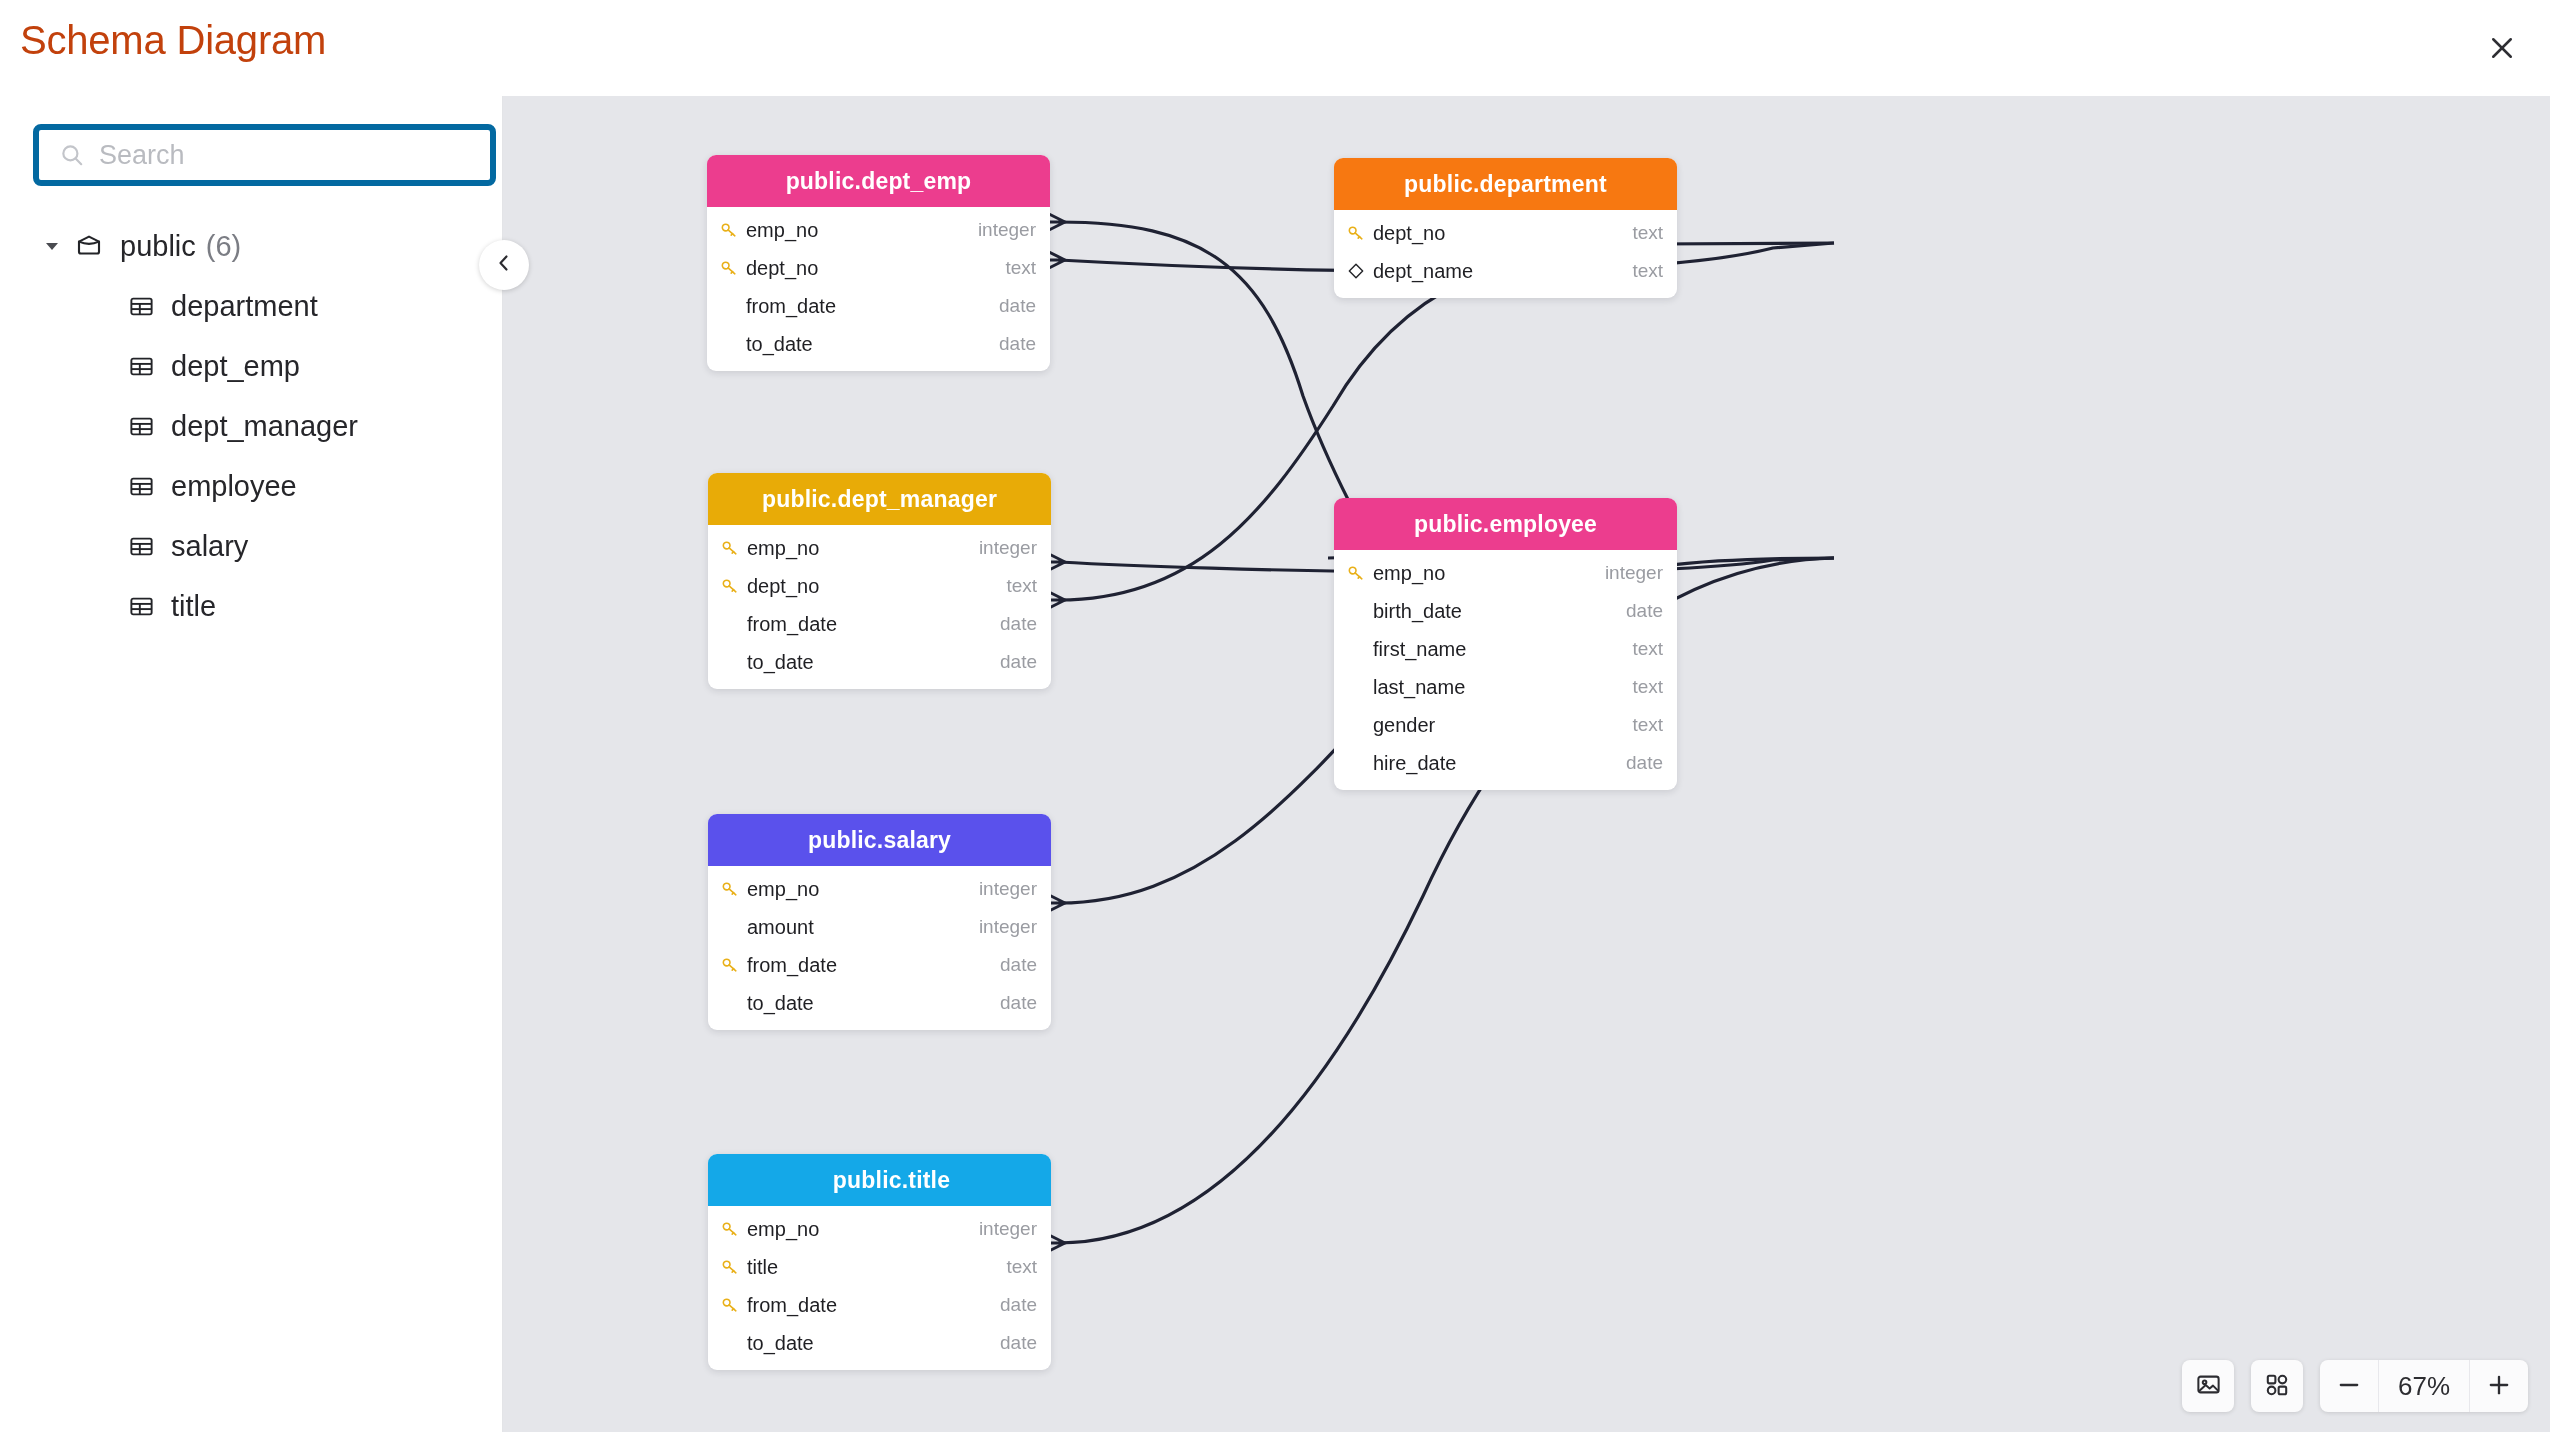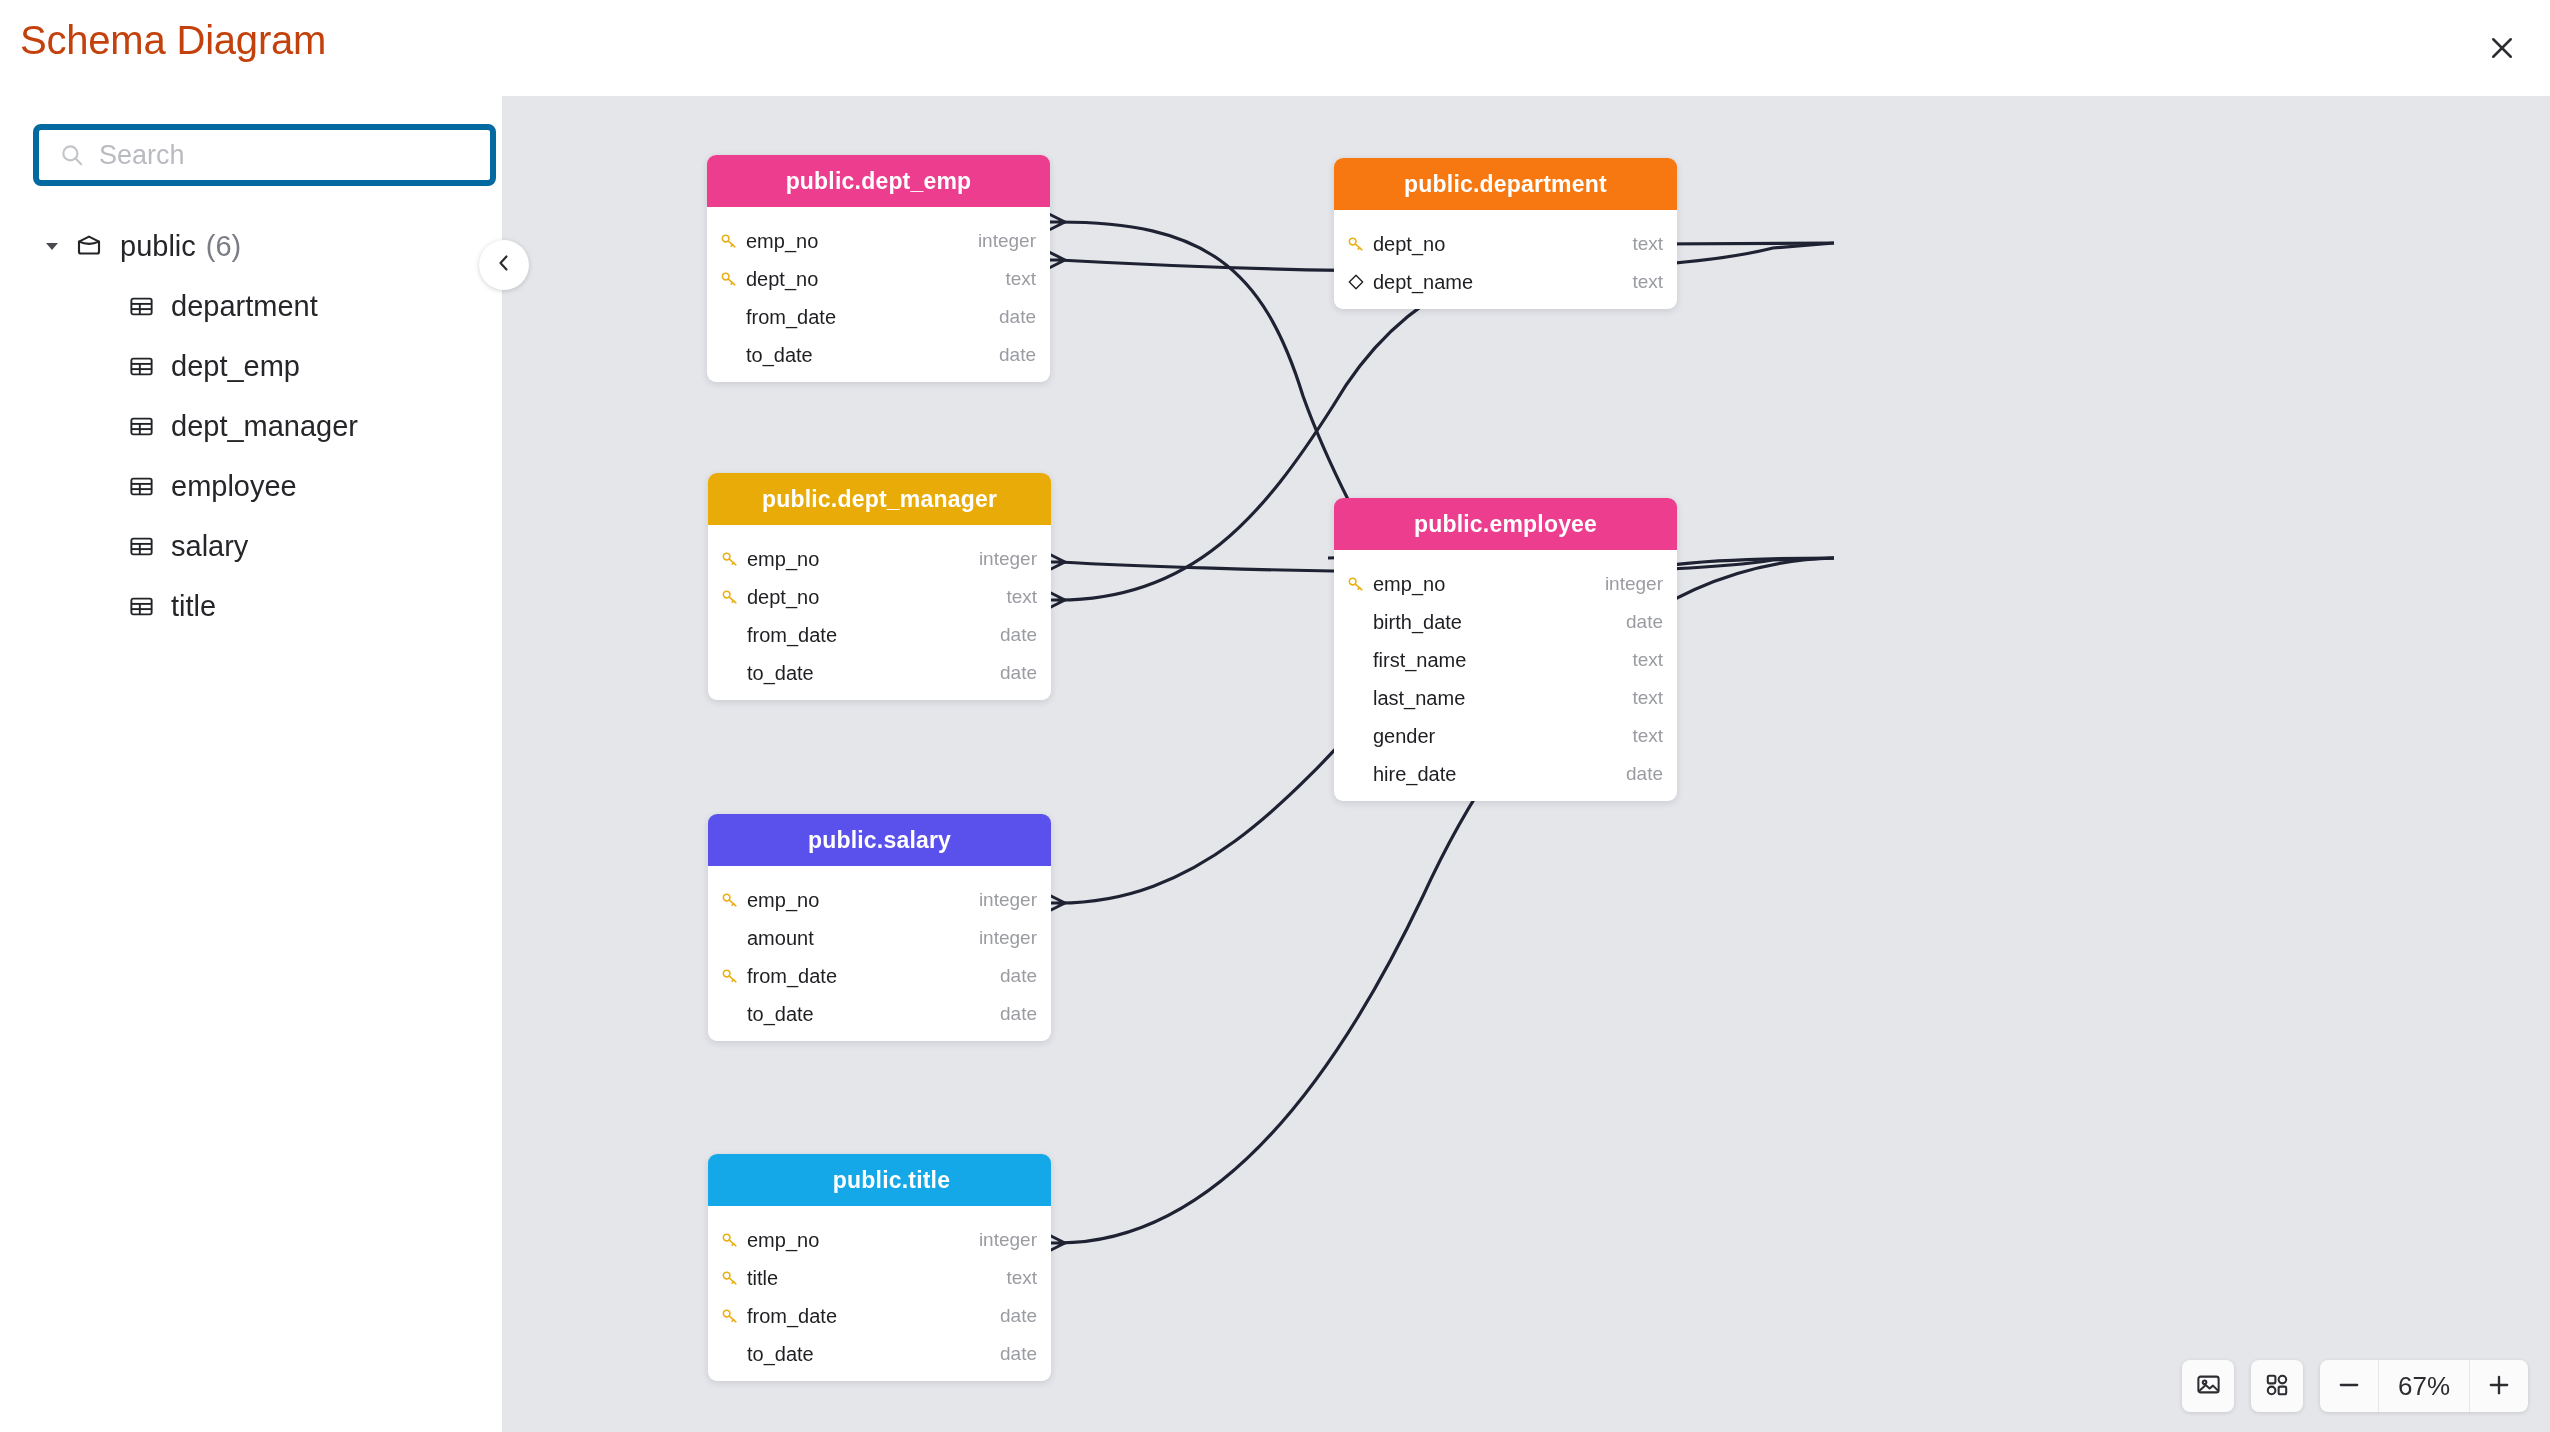--- a/index.html
+++ b/index.html
@@ -97,21 +97,21 @@
     box-shadow: 0 2px 7px rgba(30,30,50,0.13);
     overflow: hidden;
     z-index: 10;
   }
   .node-head {
     height: 52px;
     display: flex; align-items: center; justify-content: center;
     color: #ffffff; font-size: 23px; font-weight: 700;
     letter-spacing: 0.2px;
   }
-  .node-body { padding: 15px 0 8px; }
+  .node-body { padding: 4px 0 8px; }
   .col-row {
     height: 38px;
     display: flex; align-items: center;
     padding: 0 14px 0 12px;
   }
   .col-icon { width: 20px; height: 20px; flex: none; margin-right: 7px; }
   .col-icon-blank { width: 20px; height: 20px; flex: none; margin-right: 7px; }
   .col-name { font-size: 20px; color: #1f1f23; }
   .col-type { margin-left: auto; font-size: 19px; color: #9a9ca2; }
 

